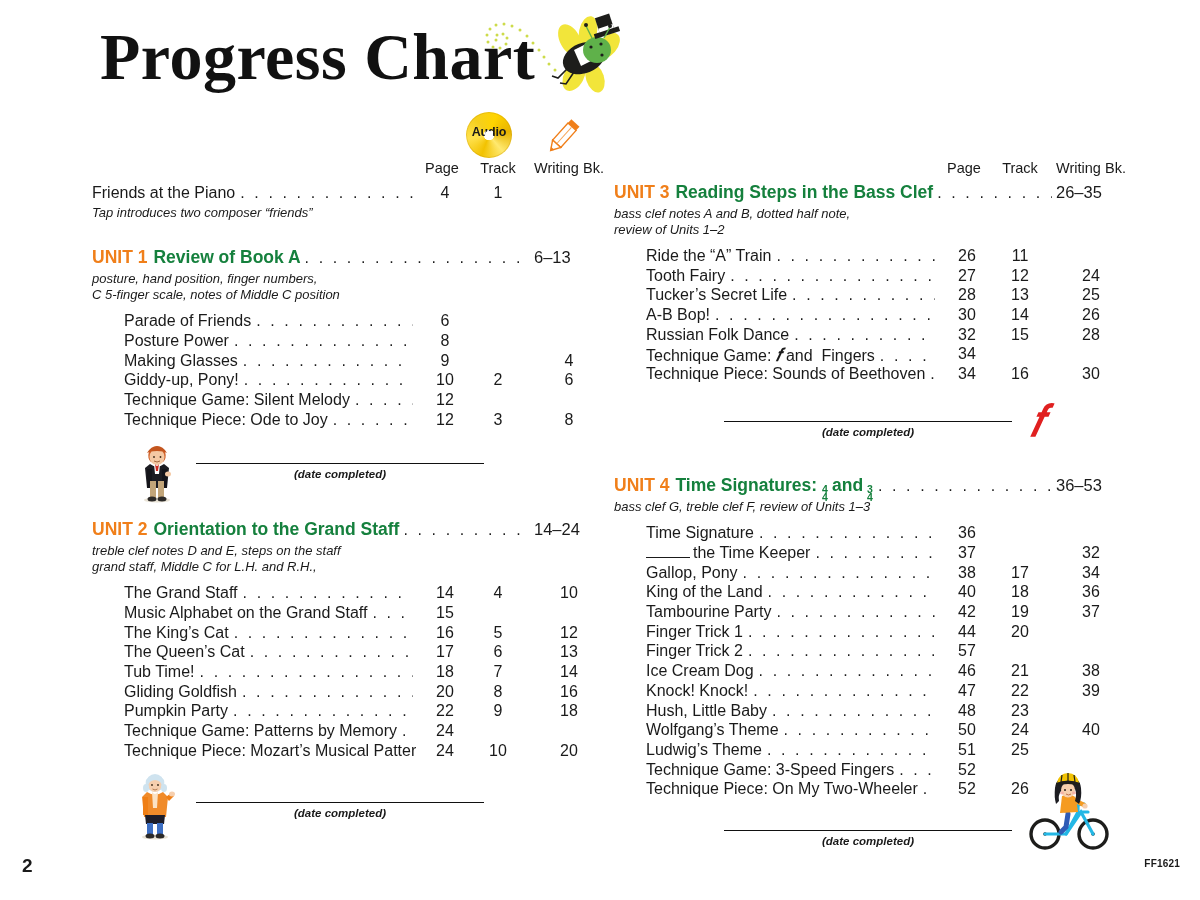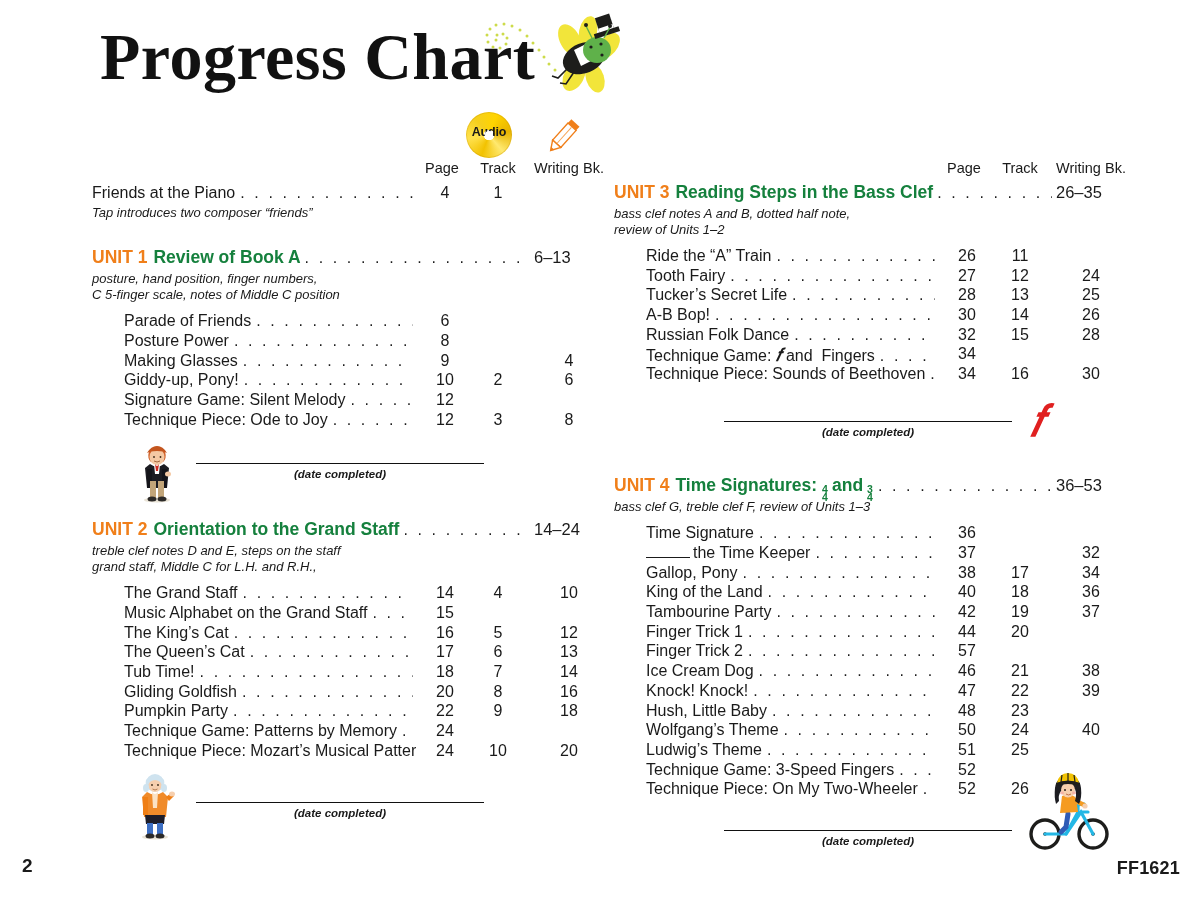--- a/index.html
+++ b/index.html
@@ -220,21 +220,21 @@
 
   
   #page-number {
     position: absolute;
     left: 22px; top: 855px;
     font-size: 19px; font-weight: 700; color: #1a1a1a;
   }
   #catalog-number {
     position: absolute;
     right: 20px; top: 858px;
-    font-size: 18px; font-weight: 700; color: #1a1a1a;
+    font-size: 10px; font-weight: 700; color: #1a1a1a;
     letter-spacing: 0.2px;
   }
 
   
   #fp-mark { position: absolute; left: 1028px; top: 396px; width: 66px; height: 56px; }
 </style>
 </head>
 <body>
 
 <div id="title-area">
@@ -386,21 +386,21 @@
       <div class="title-cell">
           <span class="txt">Giddy-up, Pony!</span>
           <span class="leader">. . . . . . . . . . . . . . . . . . . . . . . . . . . . . . . . . . . . . . . . . . . . . .</span>
         </div>
       <div class="num col-page">10</div>
       <div class="num col-track">2</div>
       <div class="num col-writing">6</div>
     </div>
     <div class="row indent">
       <div class="title-cell">
-          <span class="txt">Signature Game: Silent Melody</span>
+          <span class="txt">Technique Game: Silent Melody</span>
           <span class="leader">. . . . . . . . . . . . . . . . . . . . . . . . . . . . . . . . . . . . . . . . . . . . . .</span>
         </div>
       <div class="num col-page">12</div>
       <div class="num col-track"></div>
       <div class="num col-writing"></div>
     </div>
     <div class="row indent">
       <div class="title-cell">
           <span class="txt">Technique Piece: Ode to Joy</span>
           <span class="leader">. . . . . . . . . . . . . . . . . . . . . . . . . . . . . . . . . . . . . . . . . . . . . .</span>

